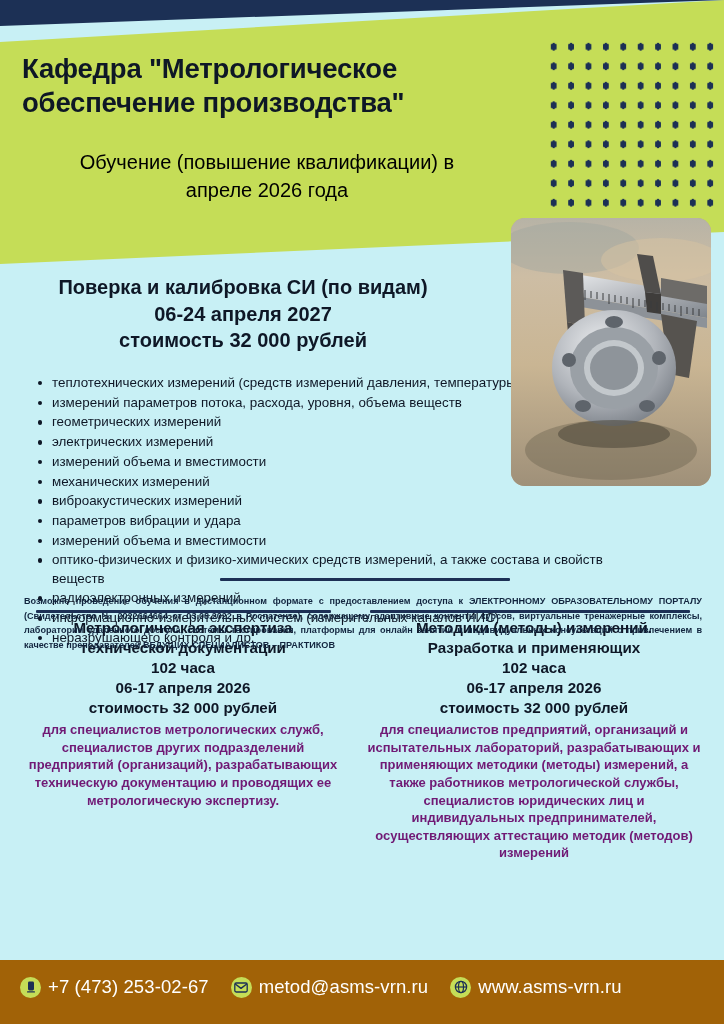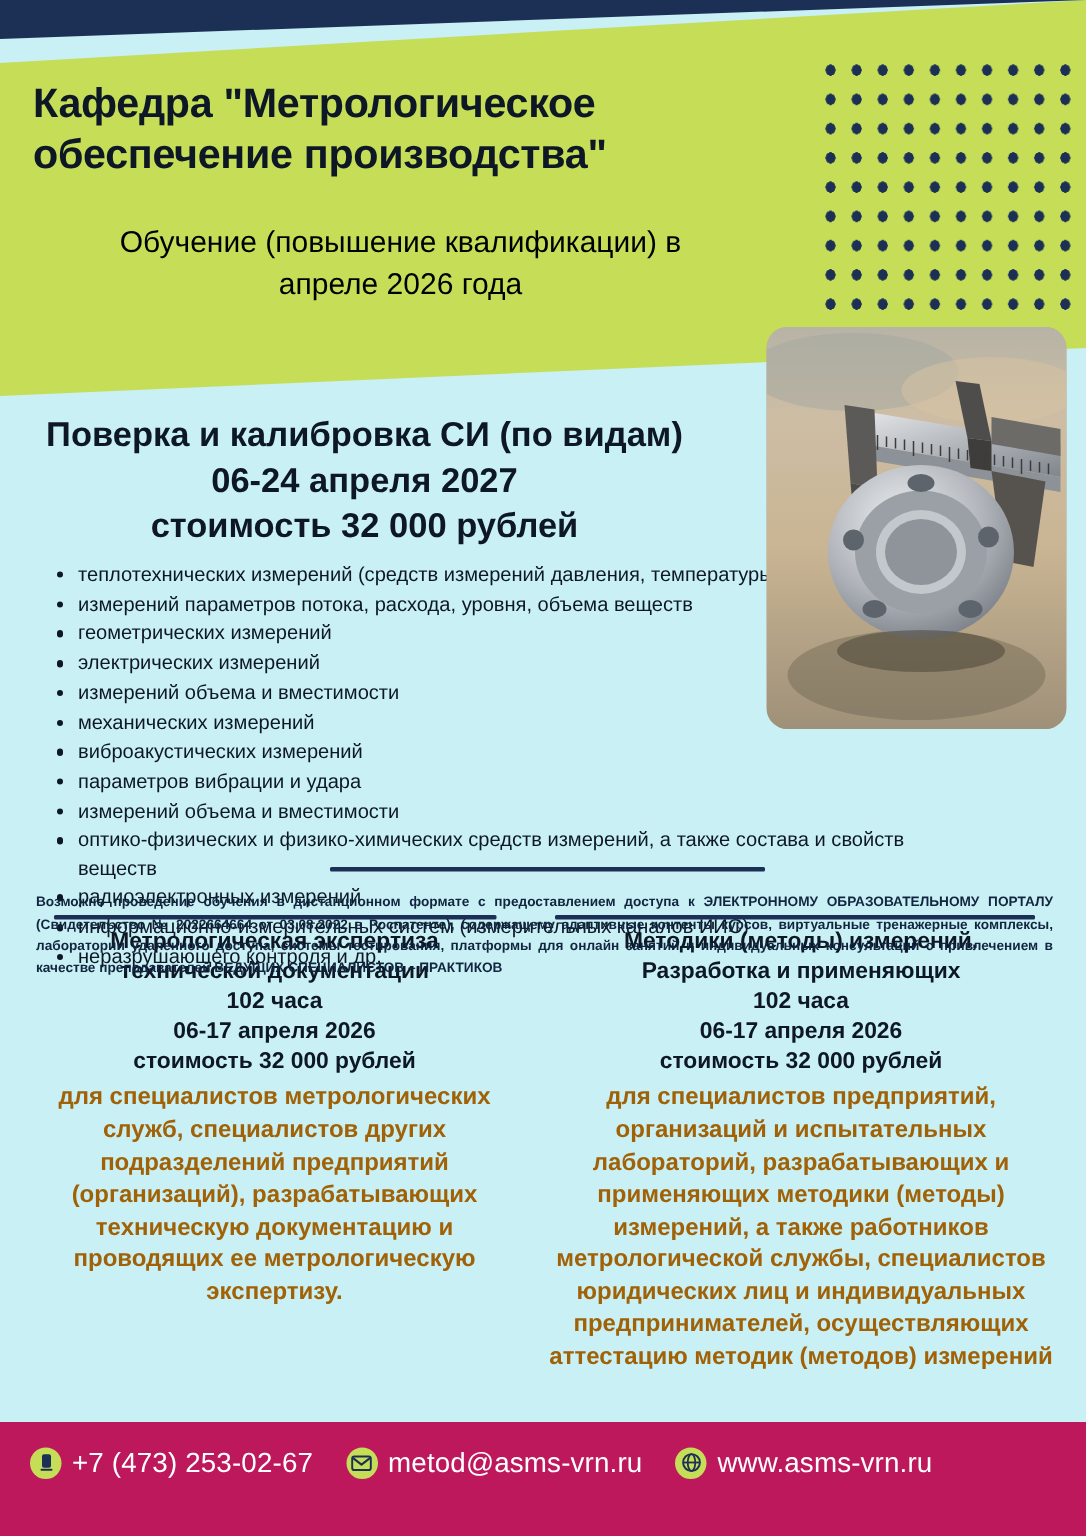--- a/index.html
+++ b/index.html
@@ -53,21 +53,21 @@
     box-shadow:0 0 0 0 rgba(0,0,0,0);
     background:#b9a68c;
   }
   .photo svg{display:block;width:200px;height:268px;}
 
   
   .body-area{position:absolute;left:0;top:264px;width:724px;height:580px;z-index:4;}
 
   .course-head{
     text-align:center;font-weight:800;color:#0e1726;
-    font-size:23px;line-height:1.33;
+    font-size:20px;line-height:1.33;
   }
   .course-head .l1{display:block;}
   #course1-head{position:absolute;left:8px;top:10px;width:470px;}
 
   .bullets{
     position:absolute;left:30px;top:110px;width:600px;
     margin:0;padding:0 0 0 22px;list-style:none;
     font-size:13.4px;line-height:1.36;color:#0e1726;font-weight:500;
   }
   .bullets li{position:relative;margin:0 0 1.5px 0;}
@@ -82,39 +82,39 @@
   .col-left{left:18px;width:330px;}
   .col-right{left:366px;width:336px;}
   .rule{height:3px;background:#1c3055;margin:0 0 5px 0;border-radius:1px;}
   .col-left .rule{width:295px;margin-left:18px;}
   .col-right .rule{width:320px;margin-left:4px;}
   .col-title{
     text-align:center;font-weight:800;color:#0e1726;
     font-size:15.2px;line-height:1.32;
   }
   .col-desc{
-    text-align:center;font-weight:600;color:#a16207;
-    font-size:16px;line-height:1.35;margin-top:3px;
+    text-align:center;font-weight:600;color:#701a75;
+    font-size:13px;line-height:1.35;margin-top:3px;
   }
 
   
   .note-rule{
     position:absolute;left:220px;top:578px;width:290px;height:3px;
     background:#1c3055;border-radius:1px;z-index:6;
   }
   .note{
     position:absolute;left:24px;top:594px;width:678px;
     font-size:9.1px;line-height:1.62;color:#12253f;font-weight:600;
     text-align:justify;z-index:6;
   }
 
   
   .footer{
-    position:absolute;left:0;bottom:0;width:724px;height:76px;
-    background:#be185d;z-index:9;margin-top:33px;
+    position:absolute;left:0;bottom:0;width:724px;height:64px;
+    background:#a16207;z-index:9;margin-top:33px;
   }
   .footer-row{
     position:absolute;left:20px;top:16px;
     display:flex;align-items:center;gap:0px;
   }
   .contact{display:flex;align-items:center;margin-right:22px;}
   .c-icon{
     width:21px;height:21px;border-radius:50%;background:#c5dd57;
     display:flex;align-items:center;justify-content:center;
     margin-right:7px;flex:0 0 auto;

